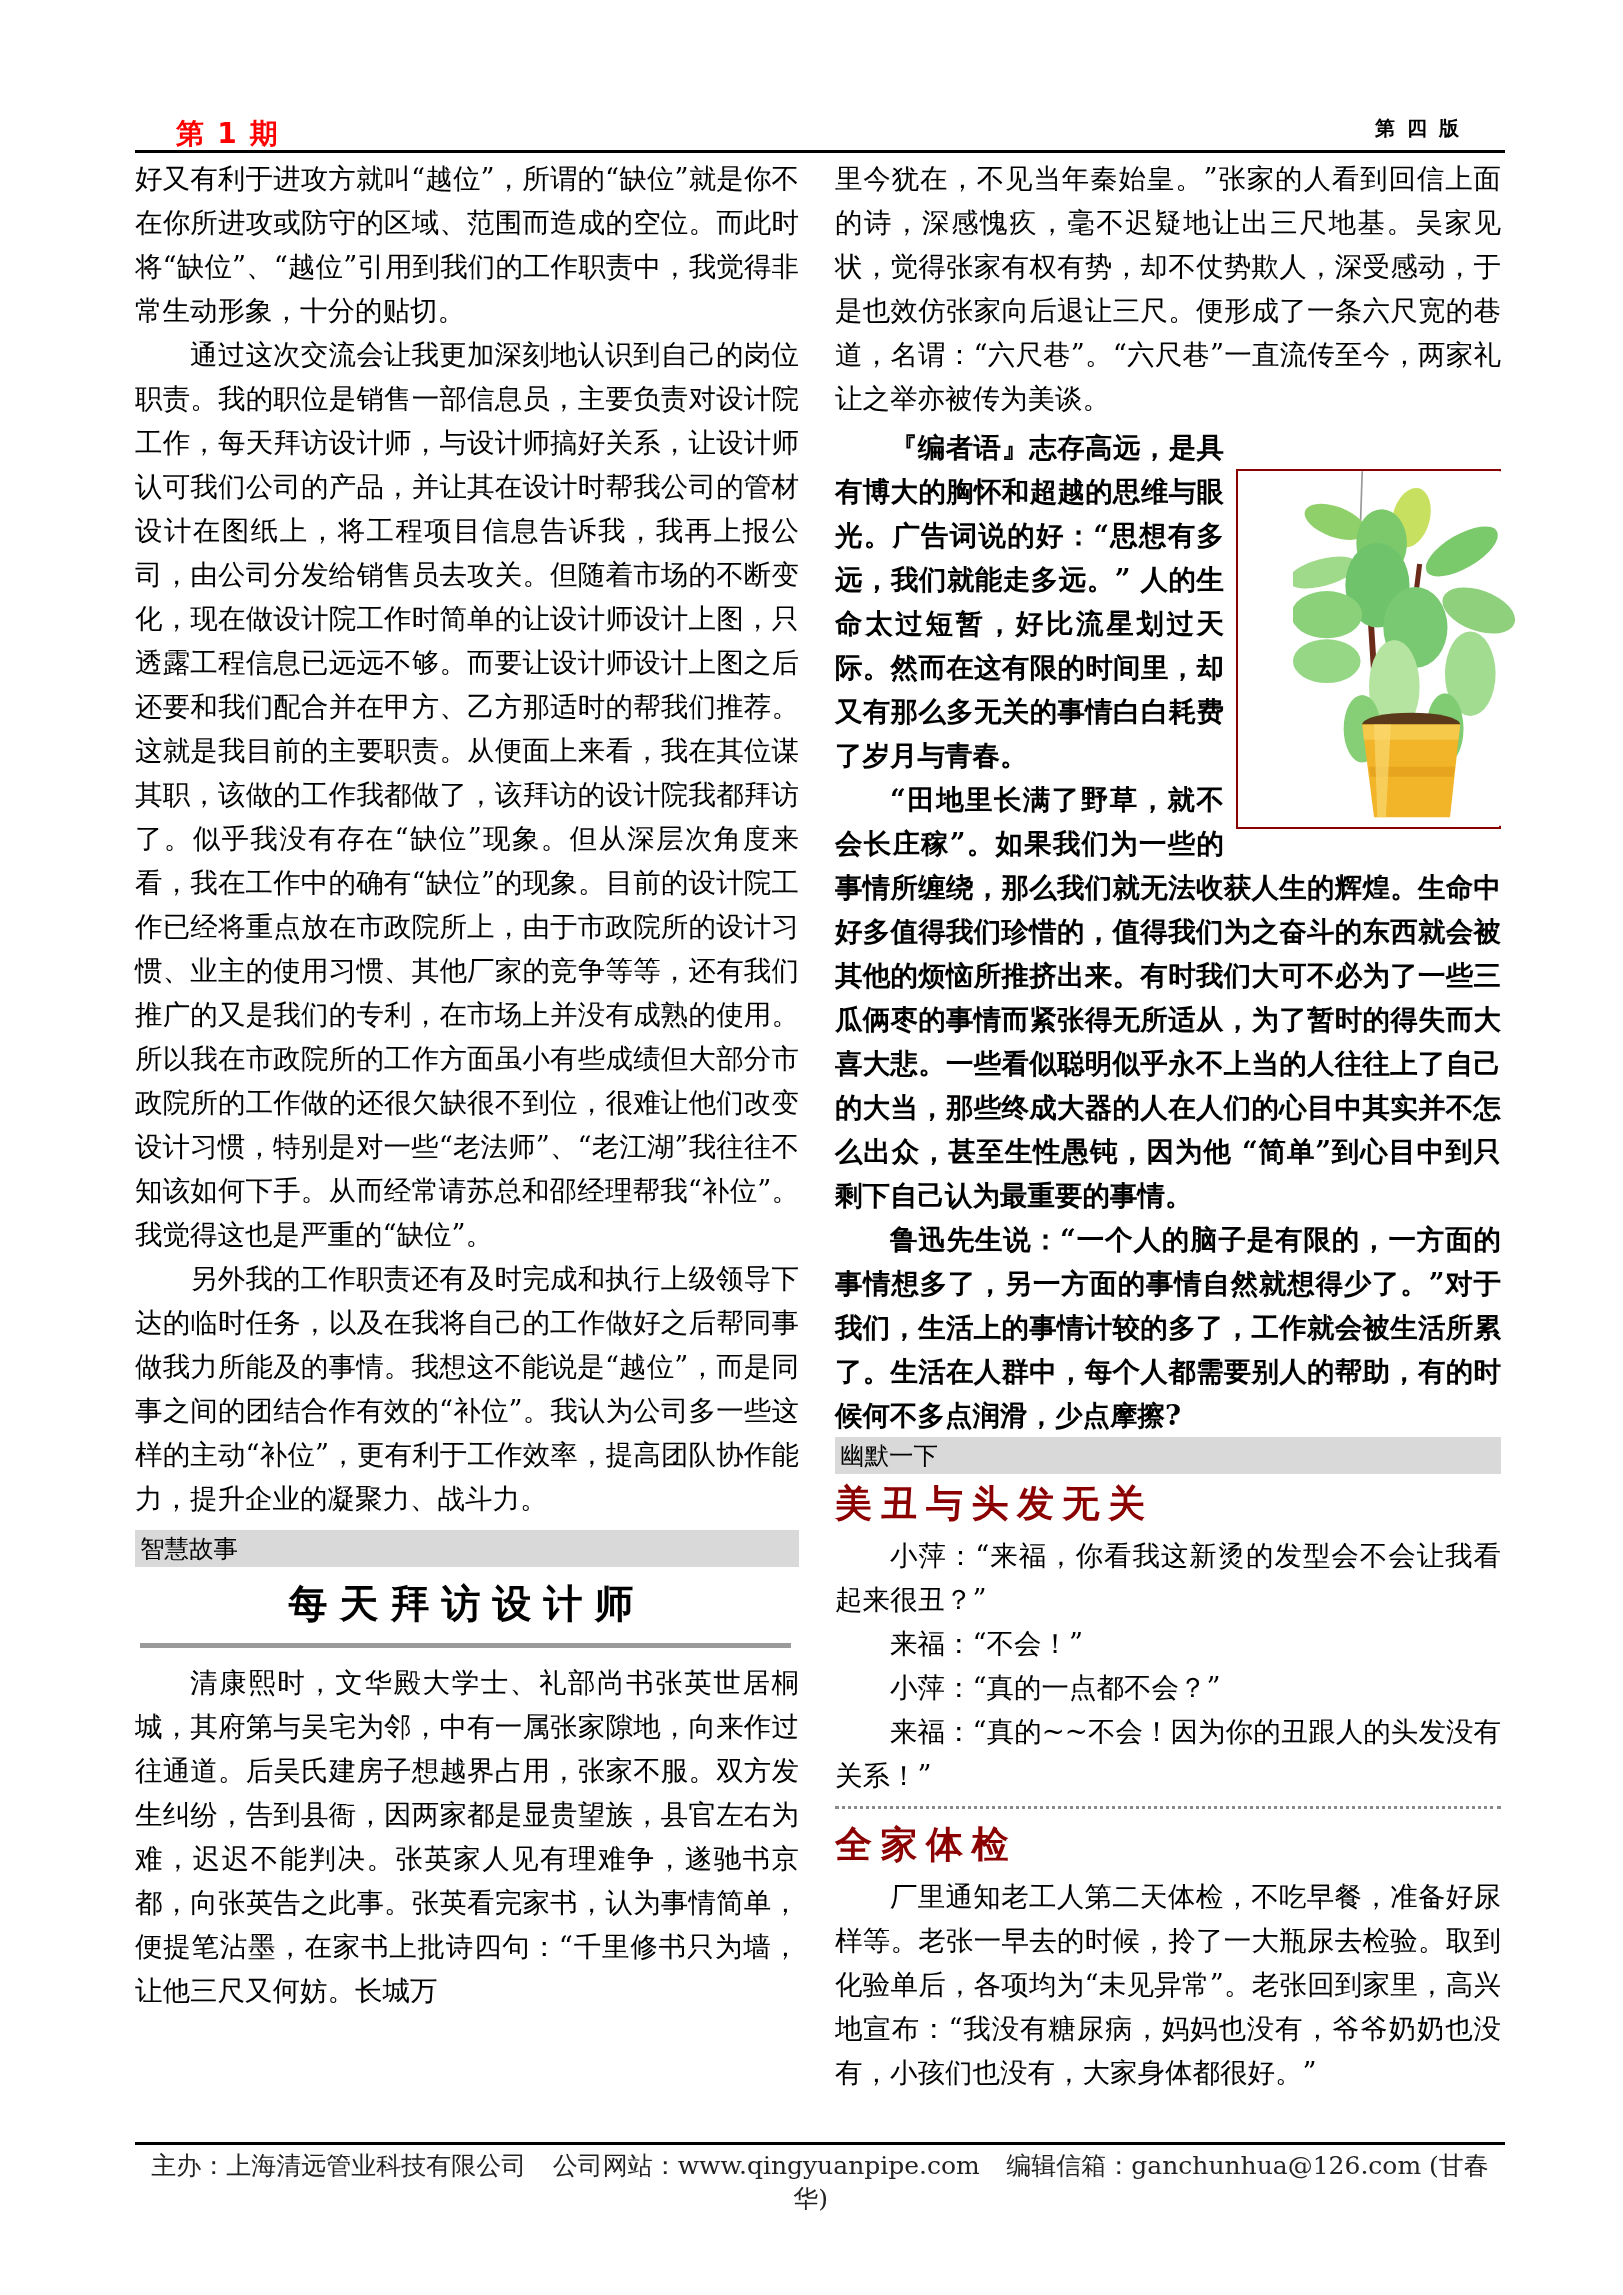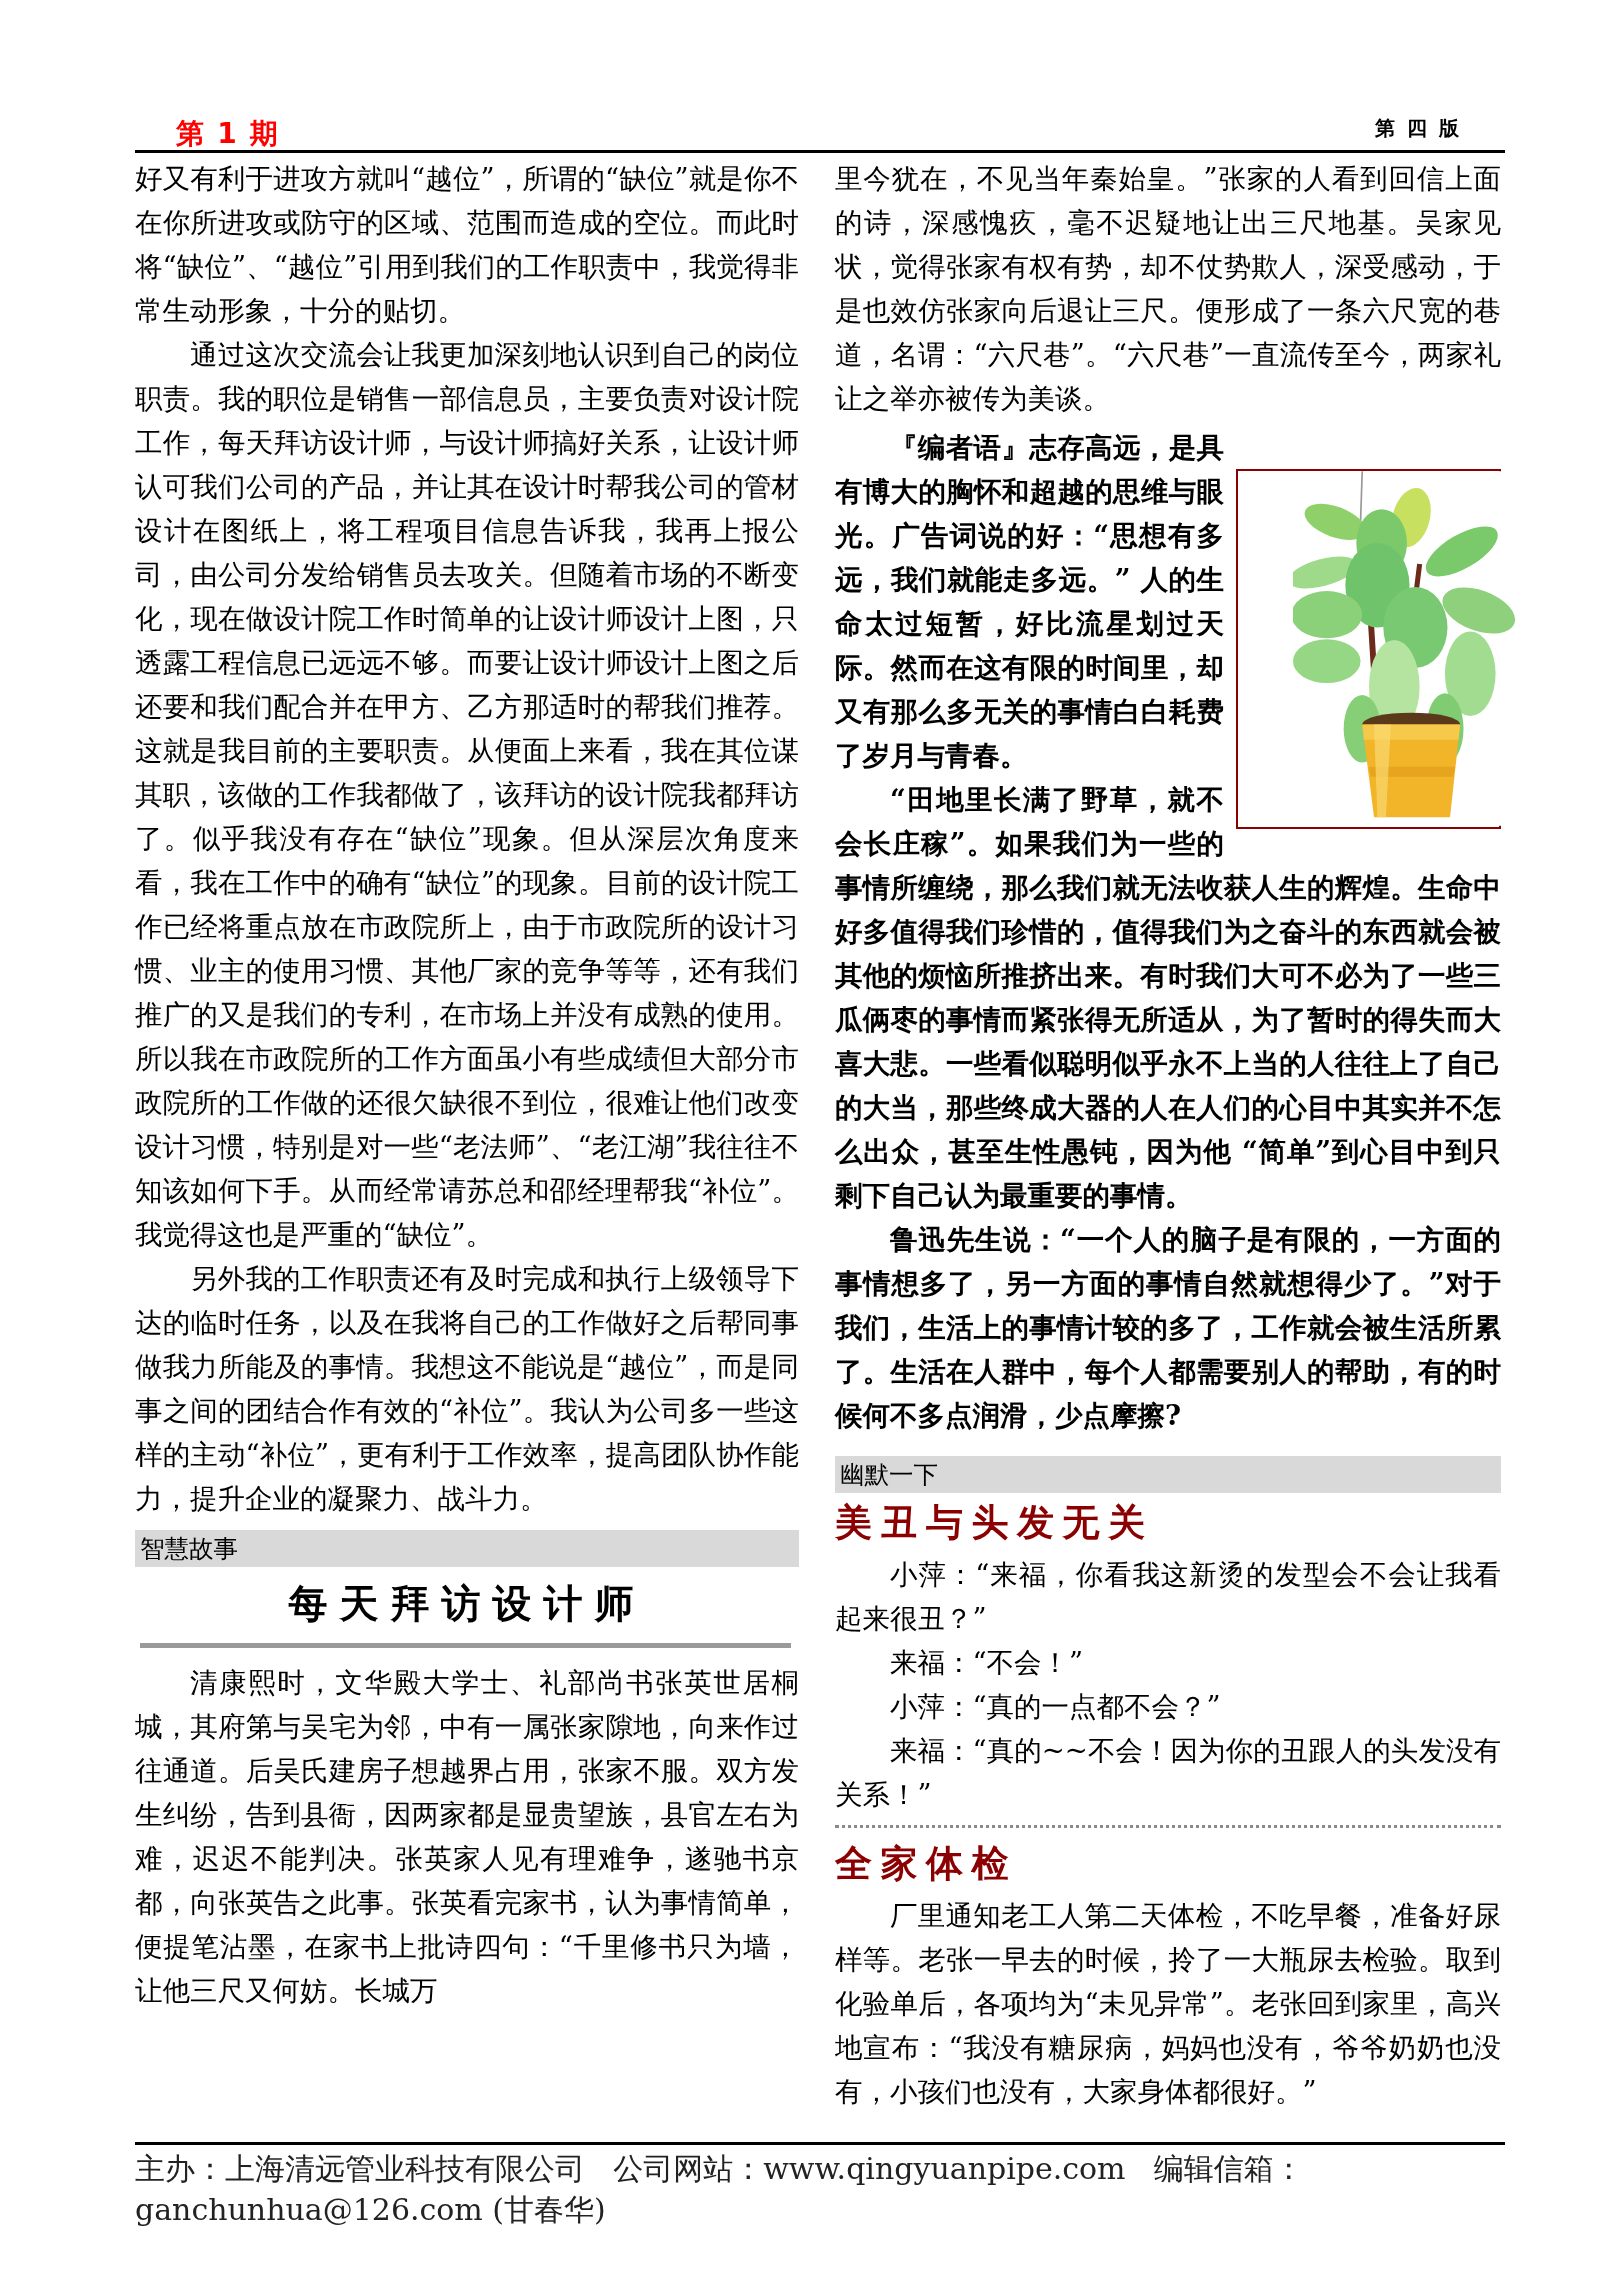--- a/index.html
+++ b/index.html
@@ -21,22 +21,22 @@
                  font-family:"DejaVu Sans","Liberation Sans",sans-serif; padding-left:5px; margin-top:10px; }
   .story-title { text-align:center; font-weight:bold; font-size:39px; letter-spacing:12px;
                  font-family:"DejaVu Sans","Liberation Sans",sans-serif; height:73px; line-height:73px; }
   .grey-rule { height:4.2px; background:#9a9a9a; margin:3.4px 8.5px 12px 5px; }
   .joke-title { text-align:left; color:#8b0000; font-weight:bold; font-size:37px;
                 letter-spacing:8.5px; height:59px; line-height:59px; font-family:"DejaVu Serif","Liberation Serif",serif; }
   .dotted { border-top:3.4px dotted #8a8a8a; margin:8.5px 0 6.8px 0; height:0; }
   .plant-frame { float:right; width:265px; height:360px; border:2.5px solid #8b0000;
                  margin:0 0 5px 12px; box-sizing:border-box; position:relative; background:#fff; }
   .bottom-rule { position:absolute; left:135px; top:2142px; width:1370px; height:2.5px; background:#000; }
-  .footer { position:absolute; left:135px; top:2149px; width:1370px; text-align:left;
-            font-size:30px; color:#222; }
+  .footer { position:absolute; left:135px; top:2149px; width:1370px; text-align:center;
+            font-size:25px; color:#222; }
   .footer span { margin-right:18.6px; }
 </style>
 </head>
 <body>
 
 <div class="page-header">
   <span class="issue">第 1 期</span>
   <span class="edition">第四版</span>
 </div>
 <div class="top-rule"></div>
@@ -78,21 +78,21 @@
         <path d="M82 300 L198 300 L186 410 L96 410 Z" fill="#f2b428"></path>
         <path d="M82 300 L198 300 L196 318 L84 318 Z" fill="#f7c94a"></path>
         <path d="M90 350 L192 350 L190 362 L92 362 Z" fill="#e7a41e"></path>
         <path d="M96 300 L116 300 L110 410 L100 410 Z" fill="#fbd870" opacity="0.7"></path>
       </svg>
     </span>
     <span>『编者语』志存高远，是具有博大的胸怀和超越的思维与眼光。广告词说的好：“思想有多远，我们就能走多远。” 人的生命太过短暂，好比流星划过天际。然而在这有限的时间里，却又有那么多无关的事情白白耗费了岁月与青春。</span>
   </p>
   <p class="indent bold">“田地里长满了野草，就不会长庄稼”。如果我们为一些的事情所缠绕，那么我们就无法收获人生的辉煌。生命中好多值得我们珍惜的，值得我们为之奋斗的东西就会被其他的烦恼所推挤出来。有时我们大可不必为了一些三瓜俩枣的事情而紧张得无所适从，为了暂时的得失而大喜大悲。一些看似聪明似乎永不上当的人往往上了自己的大当，那些终成大器的人在人们的心目中其实并不怎么出众，甚至生性愚钝，因为他 “简单”到心目中到只剩下自己认为最重要的事情。</p>
   <p class="indent bold">鲁迅先生说：“一个人的脑子是有限的，一方面的事情想多了，另一方面的事情自然就想得少了。”对于我们，生活上的事情计较的多了，工作就会被生活所累了。生活在人群中，每个人都需要别人的帮助，有的时候何不多点润滑，少点摩擦?</p>
-  <div class="section-bar" style="margin-top:19px;">幽默一下</div>
+  <div class="section-bar" style="margin-top:0;">幽默一下</div>
   <div class="joke-title">美丑与头发无关</div>
   <p class="indent">小萍：“来福，你看我这新烫的发型会不会让我看起来很丑？”</p>
   <p class="indent">来福：“不会！”</p>
   <p class="indent">小萍：“真的一点都不会？”</p>
   <p class="indent">来福：“真的~~不会！因为你的丑跟人的头发没有关系！”</p>
   <div class="dotted"></div>
   <div class="joke-title">全家体检</div>
   <p class="indent">厂里通知老工人第二天体检，不吃早餐，准备好尿样等。老张一早去的时候，拎了一大瓶尿去检验。取到化验单后，各项均为“未见异常”。老张回到家里，高兴地宣布：“我没有糖尿病，妈妈也没有，爷爷奶奶也没有，小孩们也没有，大家身体都很好。”</p>
 </div>
 

